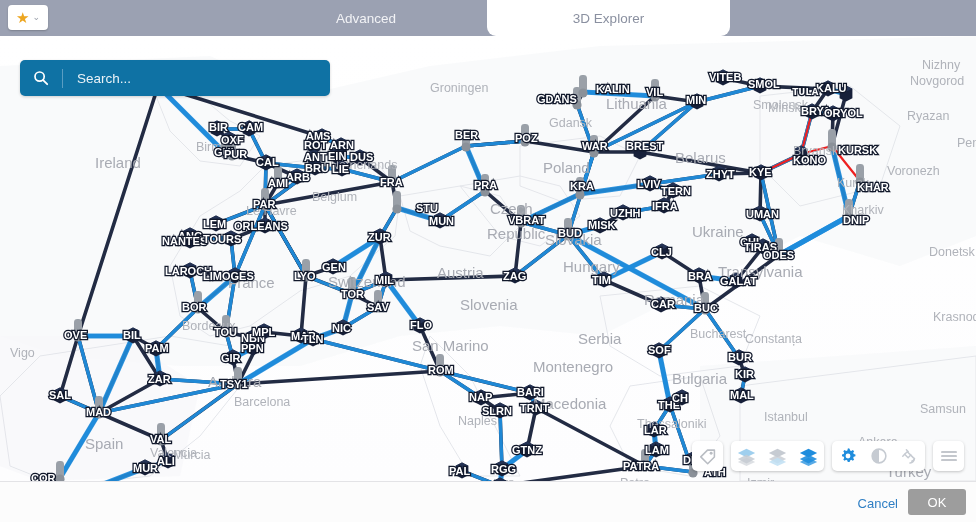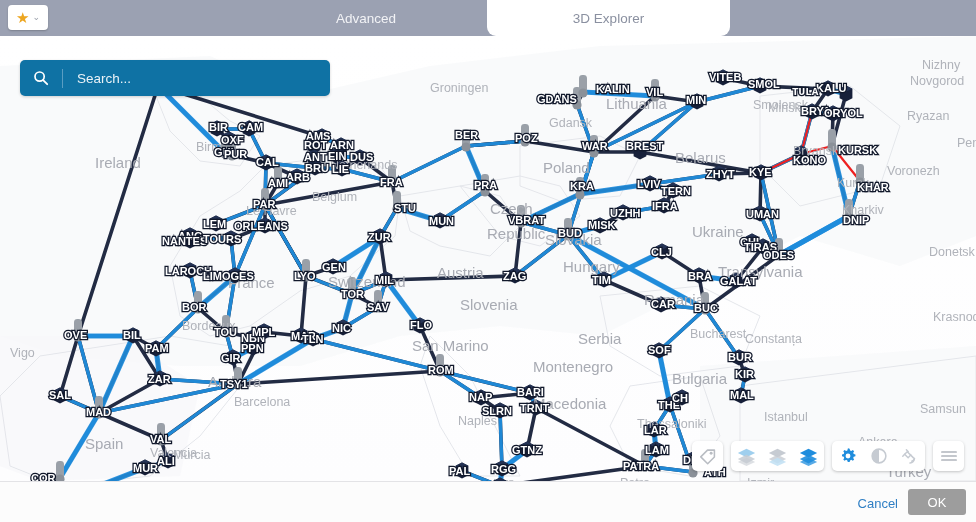--- a/index.html
+++ b/index.html
@@ -942,21 +942,21 @@
         <div class="lbl" style="left: 330px; top: 103px;">ARN</div>
         <div class="lbl" style="left: 304px; top: 115px;">ANT</div>
         <div class="lbl" style="left: 328px; top: 114px;">EIN</div>
         <div class="lbl" style="left: 350px; top: 115px;">DUS</div>
         <div class="lbl" style="left: 305px; top: 126px;">BRU</div>
         <div class="lbl" style="left: 332px; top: 127px;">LIE</div>
         <div class="lbl" style="left: 286px; top: 135px;">ARB</div>
         <div class="lbl" style="left: 268px; top: 141px;">AMI</div>
         <div class="lbl" style="left: 380px; top: 140px;">FRA</div>
         <div class="lbl" style="left: 253px; top: 162px;">PAR</div>
-        <div class="lbl" style="left: 386px; top: 166px; padding-left: 8px;">STU</div>
+        <div class="lbl" style="left: 408px; top: 166px; padding-left: 8px;">STU</div>
         <div class="lbl" style="left: 429px; top: 179px;">MUN</div>
         <div class="lbl" style="left: 203px; top: 182px;">LEM</div>
         <div class="lbl" style="left: 234px; top: 184px;">ORLEANS</div>
         <div class="lbl" style="left: 178px; top: 194px;">ANG</div>
         <div class="lbl" style="left: 162px; top: 199px;">NANTES</div>
         <div class="lbl" style="left: 203px; top: 197px;">TOURS</div>
         <div class="lbl" style="left: 368px; top: 195px;">ZUR</div>
         <div class="lbl" style="left: 165px; top: 229px;">LAROCH</div>
         <div class="lbl" style="left: 203px; top: 234px;">LIMOGES</div>
         <div class="lbl" style="left: 322px; top: 225px;">GEN</div>

